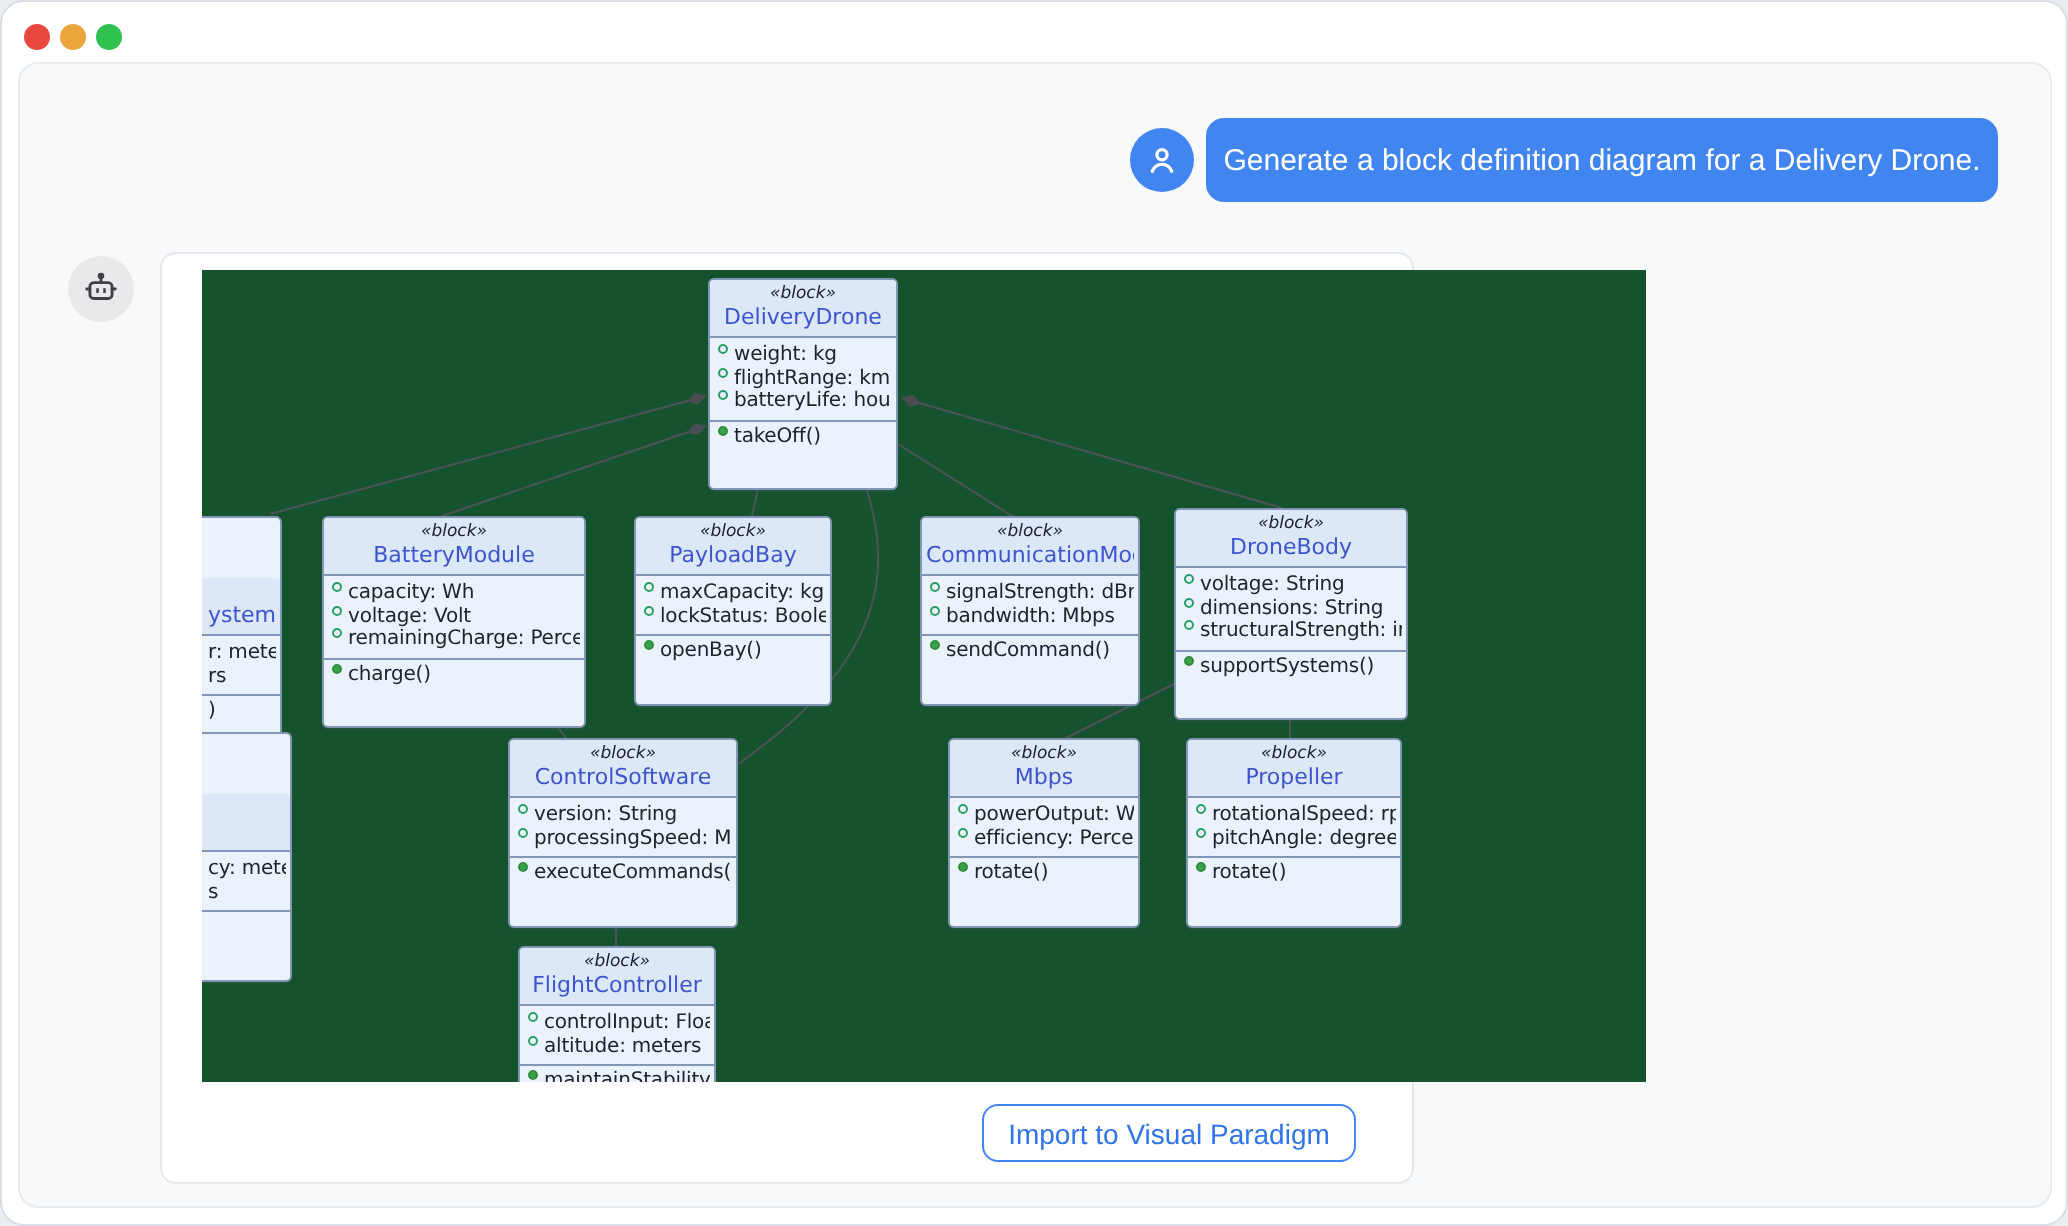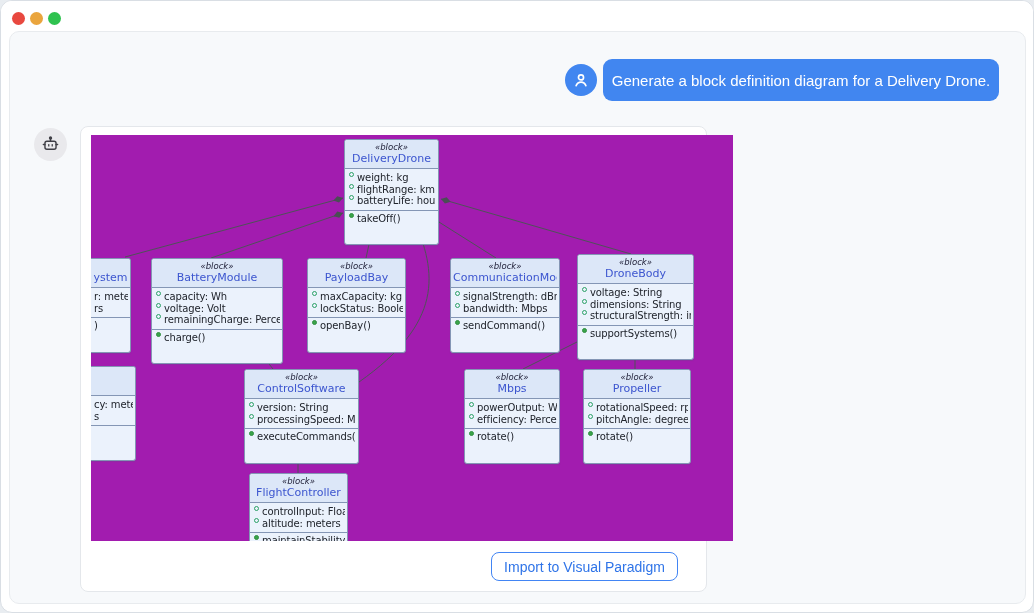--- a/index.html
+++ b/index.html
@@ -18,39 +18,39 @@
                background:#4186f0;display:flex;align-items:center;justify-content:center;}
   .bubble{position:absolute;left:593px;top:27px;width:396px;height:42px;background:#4186f0;color:#ffffff;
           border-radius:9px;display:flex;align-items:center;justify-content:center;font-size:15px;}
 
   .bot-avatar{position:absolute;left:24px;top:96px;width:33px;height:33px;border-radius:50%;
               background:#e9e9ec;display:flex;align-items:center;justify-content:center;}
 
   .card{position:absolute;left:70px;top:94px;width:627px;height:466px;background:#ffffff;
         border:1px solid #e4e7eb;border-radius:8px;box-sizing:border-box;}
 
-  .diagram{position:absolute;left:10px;top:8px;width:642px;height:406px;background:#a21caf;overflow:hidden;}
+  .diagram{position:absolute;left:20px;top:8px;width:722px;height:406px;background:#14532d;overflow:hidden;}
   .edges{position:absolute;left:0;top:0;pointer-events:none;}
 
   .block{position:absolute;border:1px solid #8496b5;border-radius:3px;background:#ebf2fc;
          font-family:"DejaVu Sans",sans-serif;font-size:10px;color:#20242c;box-sizing:border-box;
          box-shadow:0 1px 1px rgba(80,95,120,.25);}
   .bhead{background:#dce7f8;border-bottom:1px solid #8496b5;text-align:center;padding:2px 2px 3px;
          border-radius:2px 2px 0 0;}
   .stereo{font-size:8.5px;font-style:italic;color:#1c1c34;line-height:10px;min-height:10px;}
   .bname{font-size:11px;color:#3c55cf;line-height:13px;min-height:13px;white-space:nowrap;overflow:hidden;}
   .attrs{padding:3px 2px;border-bottom:1px solid #8496b5;}
   .ops{padding:2px 2px 20px;}
   .row{display:flex;align-items:flex-start;line-height:11.5px;min-height:11.5px;white-space:nowrap;
        letter-spacing:-0.1px;padding-left:2px;overflow:hidden;}
   .dot{width:5px;height:5px;border-radius:50%;flex:none;margin-right:3px;box-sizing:border-box;}
   .dot.a{border:1px solid #2aa065;background:transparent;}
   .dot.o{background:#3aa34a;border:1px solid #2f8f3f;}
   .stub{border-left:none;border-radius:0 3px 3px 0;}
-  .stub .bhead{text-align:center;border-radius:0 2px 0 0;}
+  .stub .bhead{text-align:right;border-radius:0 2px 0 0;margin-top:30px;}
   .stub .row{padding-left:1px;}
 
   .btn{position:absolute;background:#ffffff;border:1.5px solid #4285f4;border-radius:8px;color:#2f74e8;
        font-size:14px;font-weight:500;display:flex;align-items:center;justify-content:center;
        box-sizing:border-box;cursor:pointer;font-family:"Liberation Sans",sans-serif;}
   .btn-export{left:310px;top:425px;width:109px;height:29px;}
   .btn-import{left:410px;top:425px;width:187px;height:29px;}
 </style>
 </head>
 <body>

